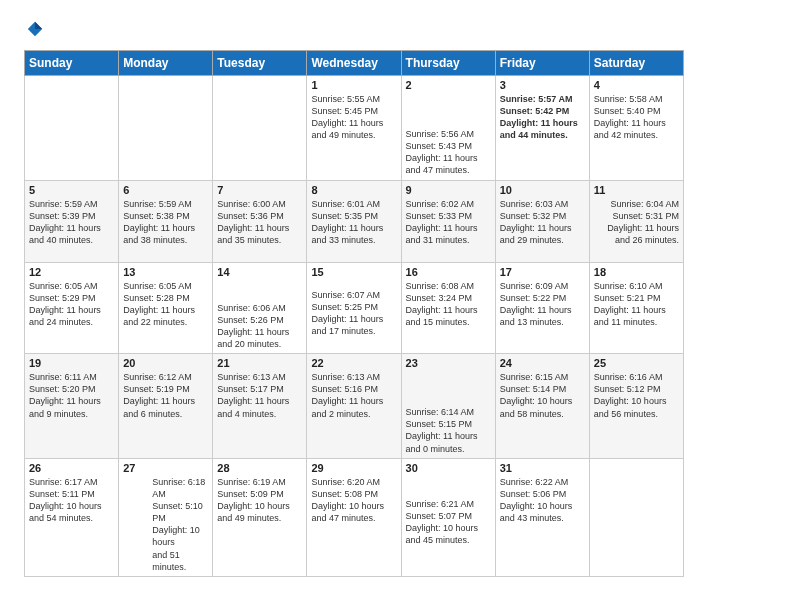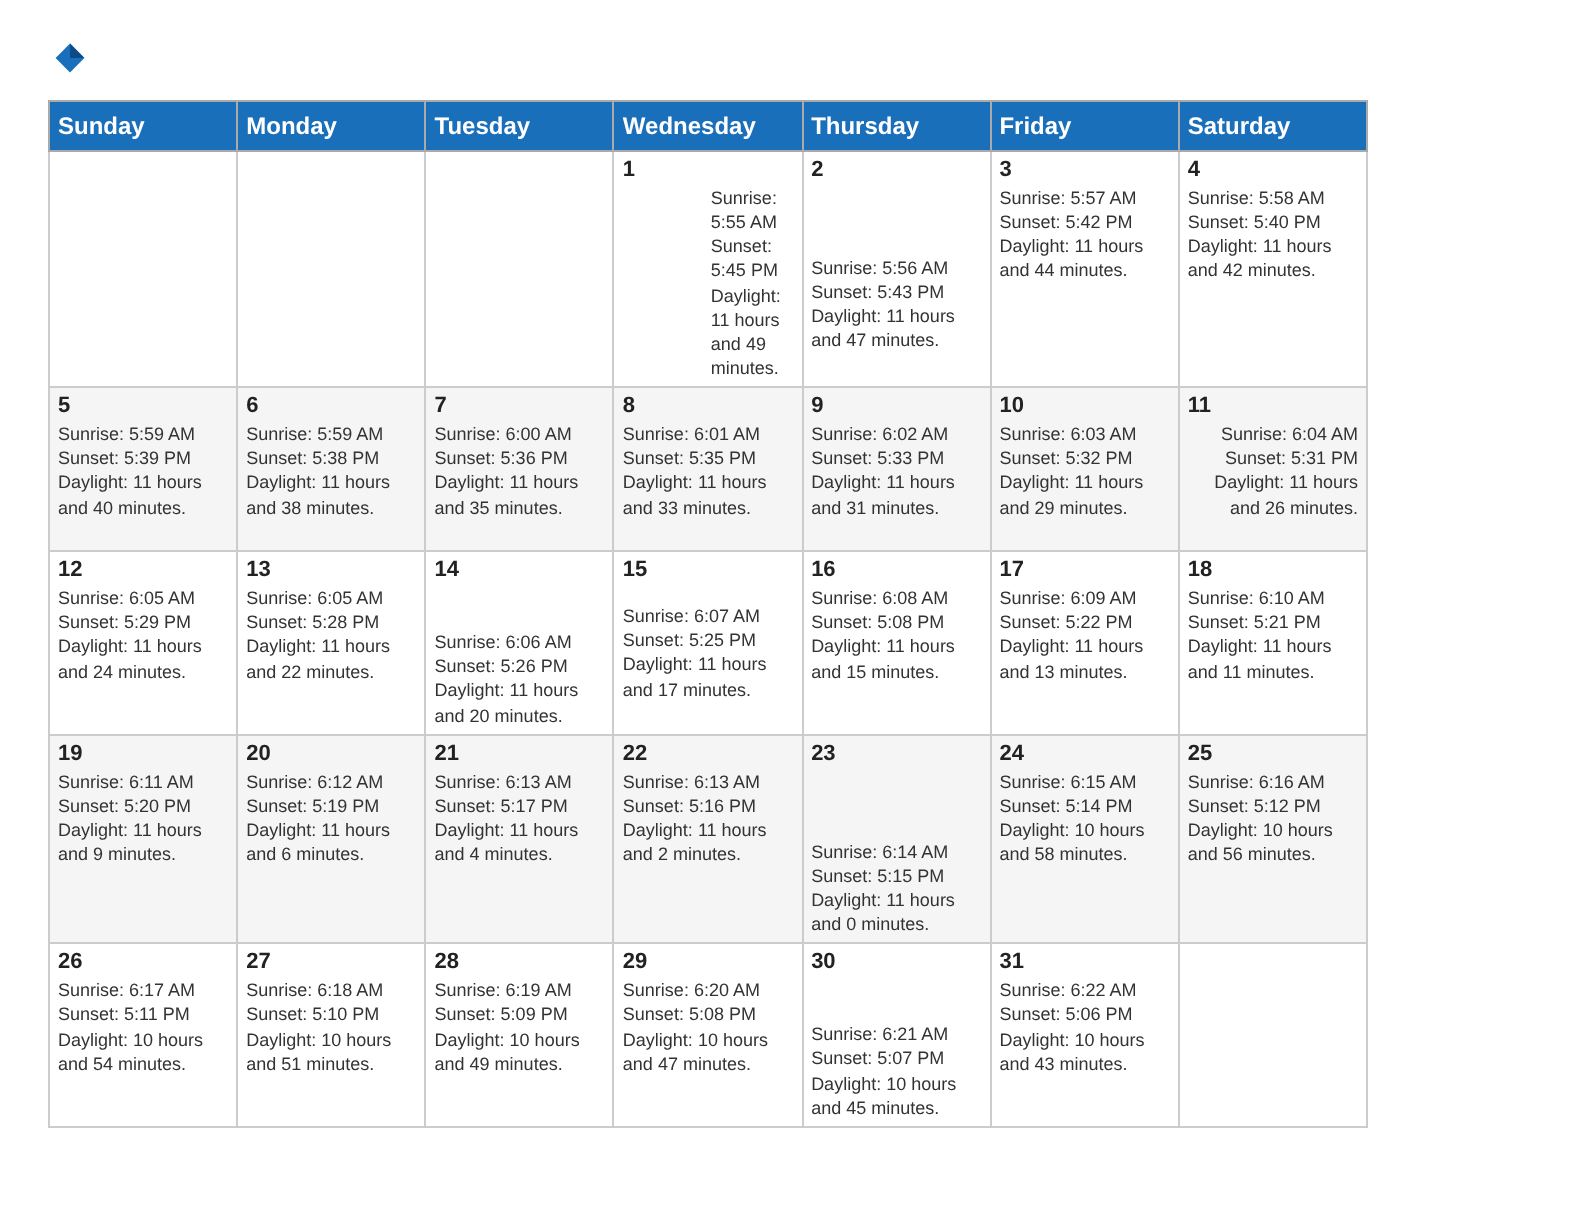--- a/index.html
+++ b/index.html
@@ -132,35 +132,35 @@
           <th>Saturday</th>
         </tr>
     </thead>
     <tbody id="calendar-body">
     <tr>
           <td class="empty-cell"></td>
           <td class="empty-cell"></td>
           <td class="empty-cell"></td>
           <td>
             <span class="day-num">1</span>
-            <div class="day-info" style="white-space: pre-line; margin-left: 44px;">Sunrise: 5:55 AM
+            <div class="day-info" style="white-space: pre-line;">Sunrise: 5:55 AM
 Sunset: 5:45 PM
 Daylight: 11 hours
 and 49 minutes.</div>
           </td>
           <td>
             <span class="day-num">2</span>
             <div class="day-info" style="white-space: pre-line; margin-top: 37px;">Sunrise: 5:56 AM
 Sunset: 5:43 PM
 Daylight: 11 hours
 and 47 minutes.</div>
           </td>
           <td>
             <span class="day-num">3</span>
-            <div class="day-info" style="white-space: pre-line;">Sunrise: 5:57 AM
+            <div class="day-info" style="white-space: pre-line; font-weight: bold;">Sunrise: 5:57 AM
 Sunset: 5:42 PM
 Daylight: 11 hours
 and 44 minutes.</div>
           </td>
           <td>
             <span class="day-num">4</span>
             <div class="day-info" style="white-space: pre-line;">Sunrise: 5:58 AM
 Sunset: 5:40 PM
 Daylight: 11 hours
 and 42 minutes.</div>
@@ -242,21 +242,21 @@
           <td>
             <span class="day-num">15</span>
             <div class="day-info" style="white-space: pre-line; margin-top: 11px;">Sunrise: 6:07 AM
 Sunset: 5:25 PM
 Daylight: 11 hours
 and 17 minutes.</div>
           </td>
           <td>
             <span class="day-num">16</span>
             <div class="day-info" style="white-space: pre-line;">Sunrise: 6:08 AM
-Sunset: 5:08 PM
+Sunset: 3:24 PM
 Daylight: 11 hours
 and 15 minutes.</div>
           </td>
           <td>
             <span class="day-num">17</span>
             <div class="day-info" style="white-space: pre-line;">Sunrise: 6:09 AM
 Sunset: 5:22 PM
 Daylight: 11 hours
 and 13 minutes.</div>
           </td>
@@ -322,21 +322,21 @@
         <tr>
           <td>
             <span class="day-num">26</span>
             <div class="day-info" style="white-space: pre-line;">Sunrise: 6:17 AM
 Sunset: 5:11 PM
 Daylight: 10 hours
 and 54 minutes.</div>
           </td>
           <td>
             <span class="day-num">27</span>
-            <div class="day-info" style="white-space: pre-line;">Sunrise: 6:18 AM
+            <div class="day-info" style="white-space: pre-line; margin-left: 29px;">Sunrise: 6:18 AM
 Sunset: 5:10 PM
 Daylight: 10 hours
 and 51 minutes.</div>
           </td>
           <td>
             <span class="day-num">28</span>
             <div class="day-info" style="white-space: pre-line;">Sunrise: 6:19 AM
 Sunset: 5:09 PM
 Daylight: 10 hours
 and 49 minutes.</div>

